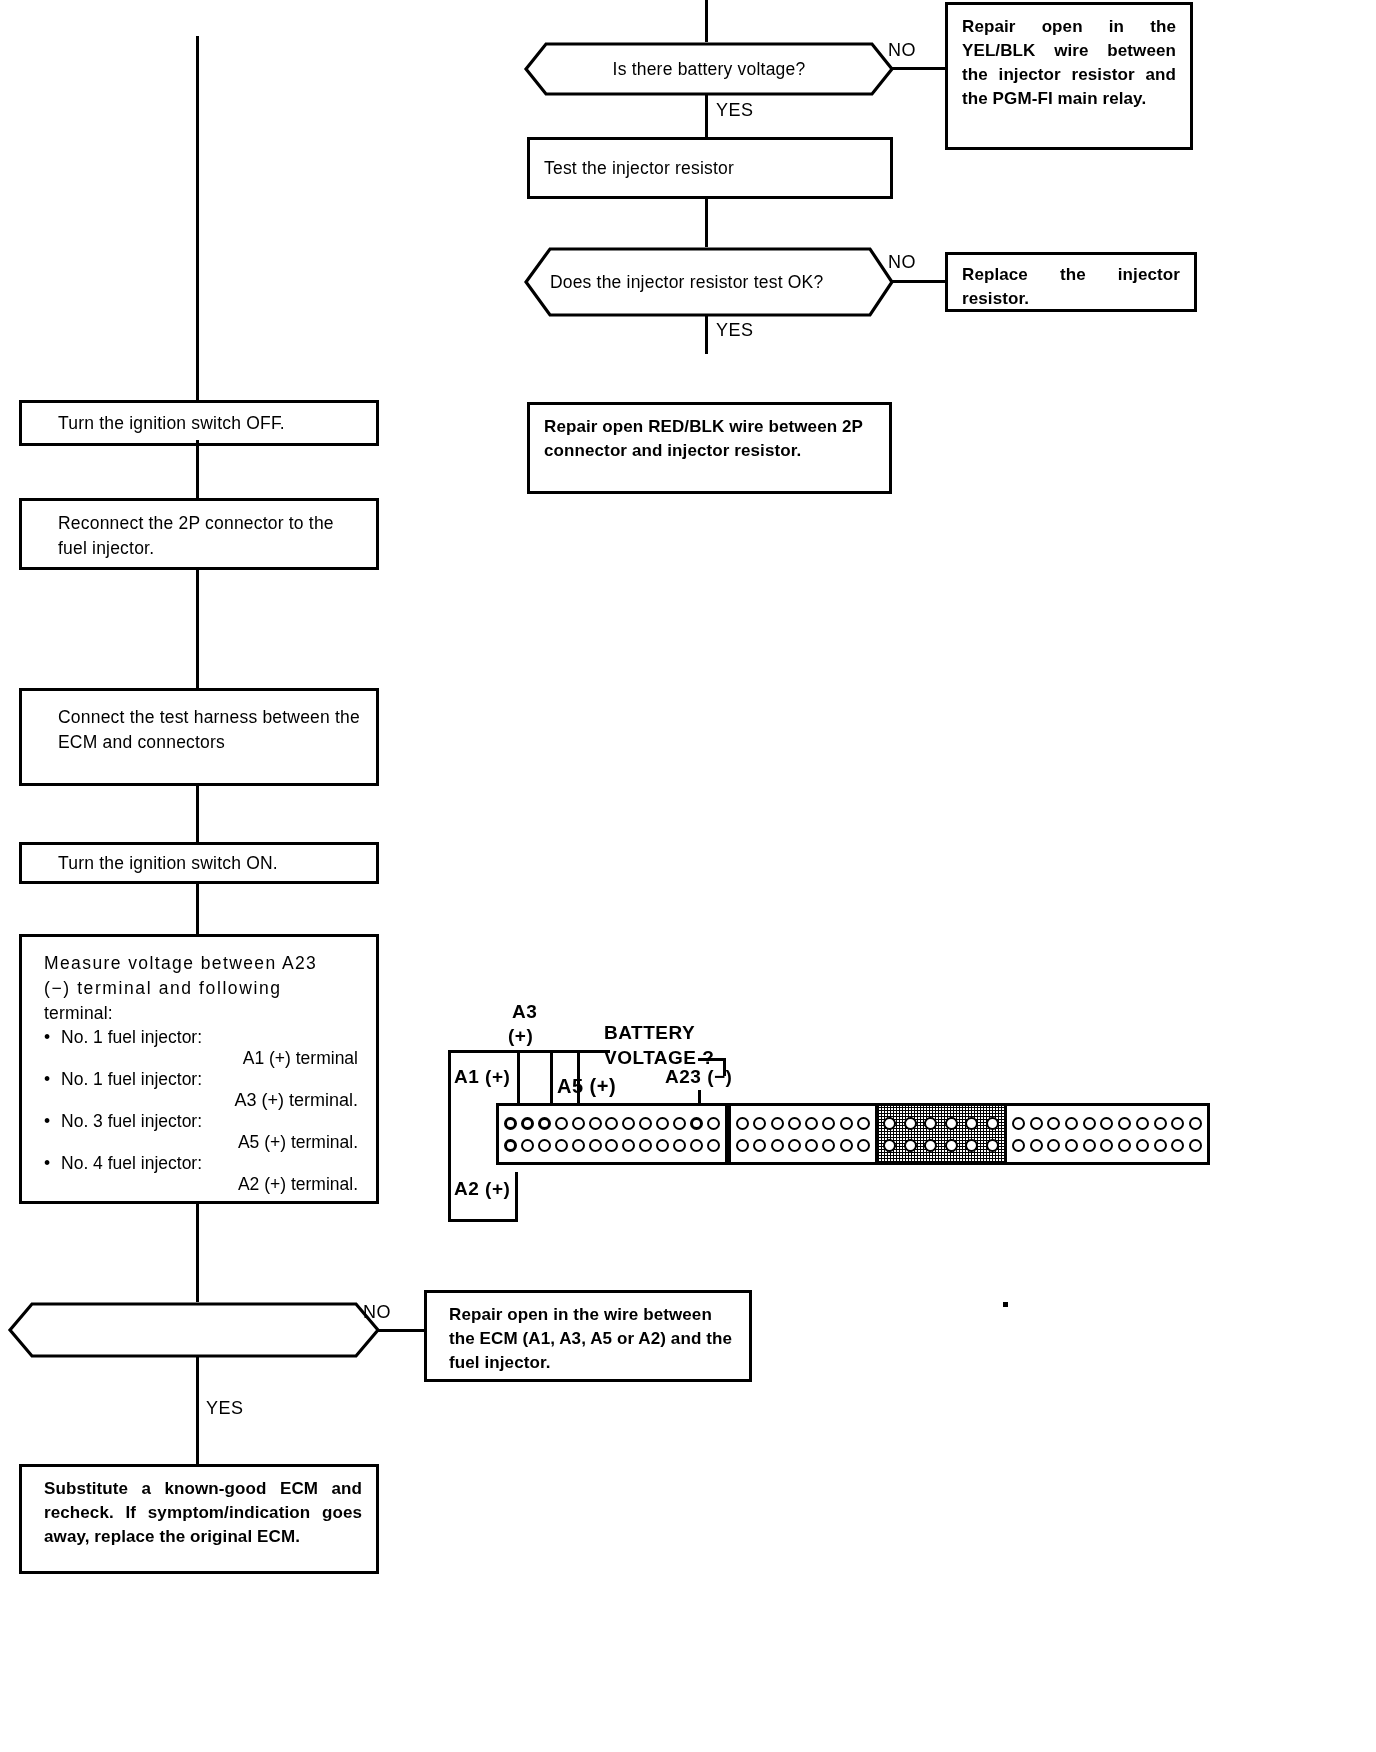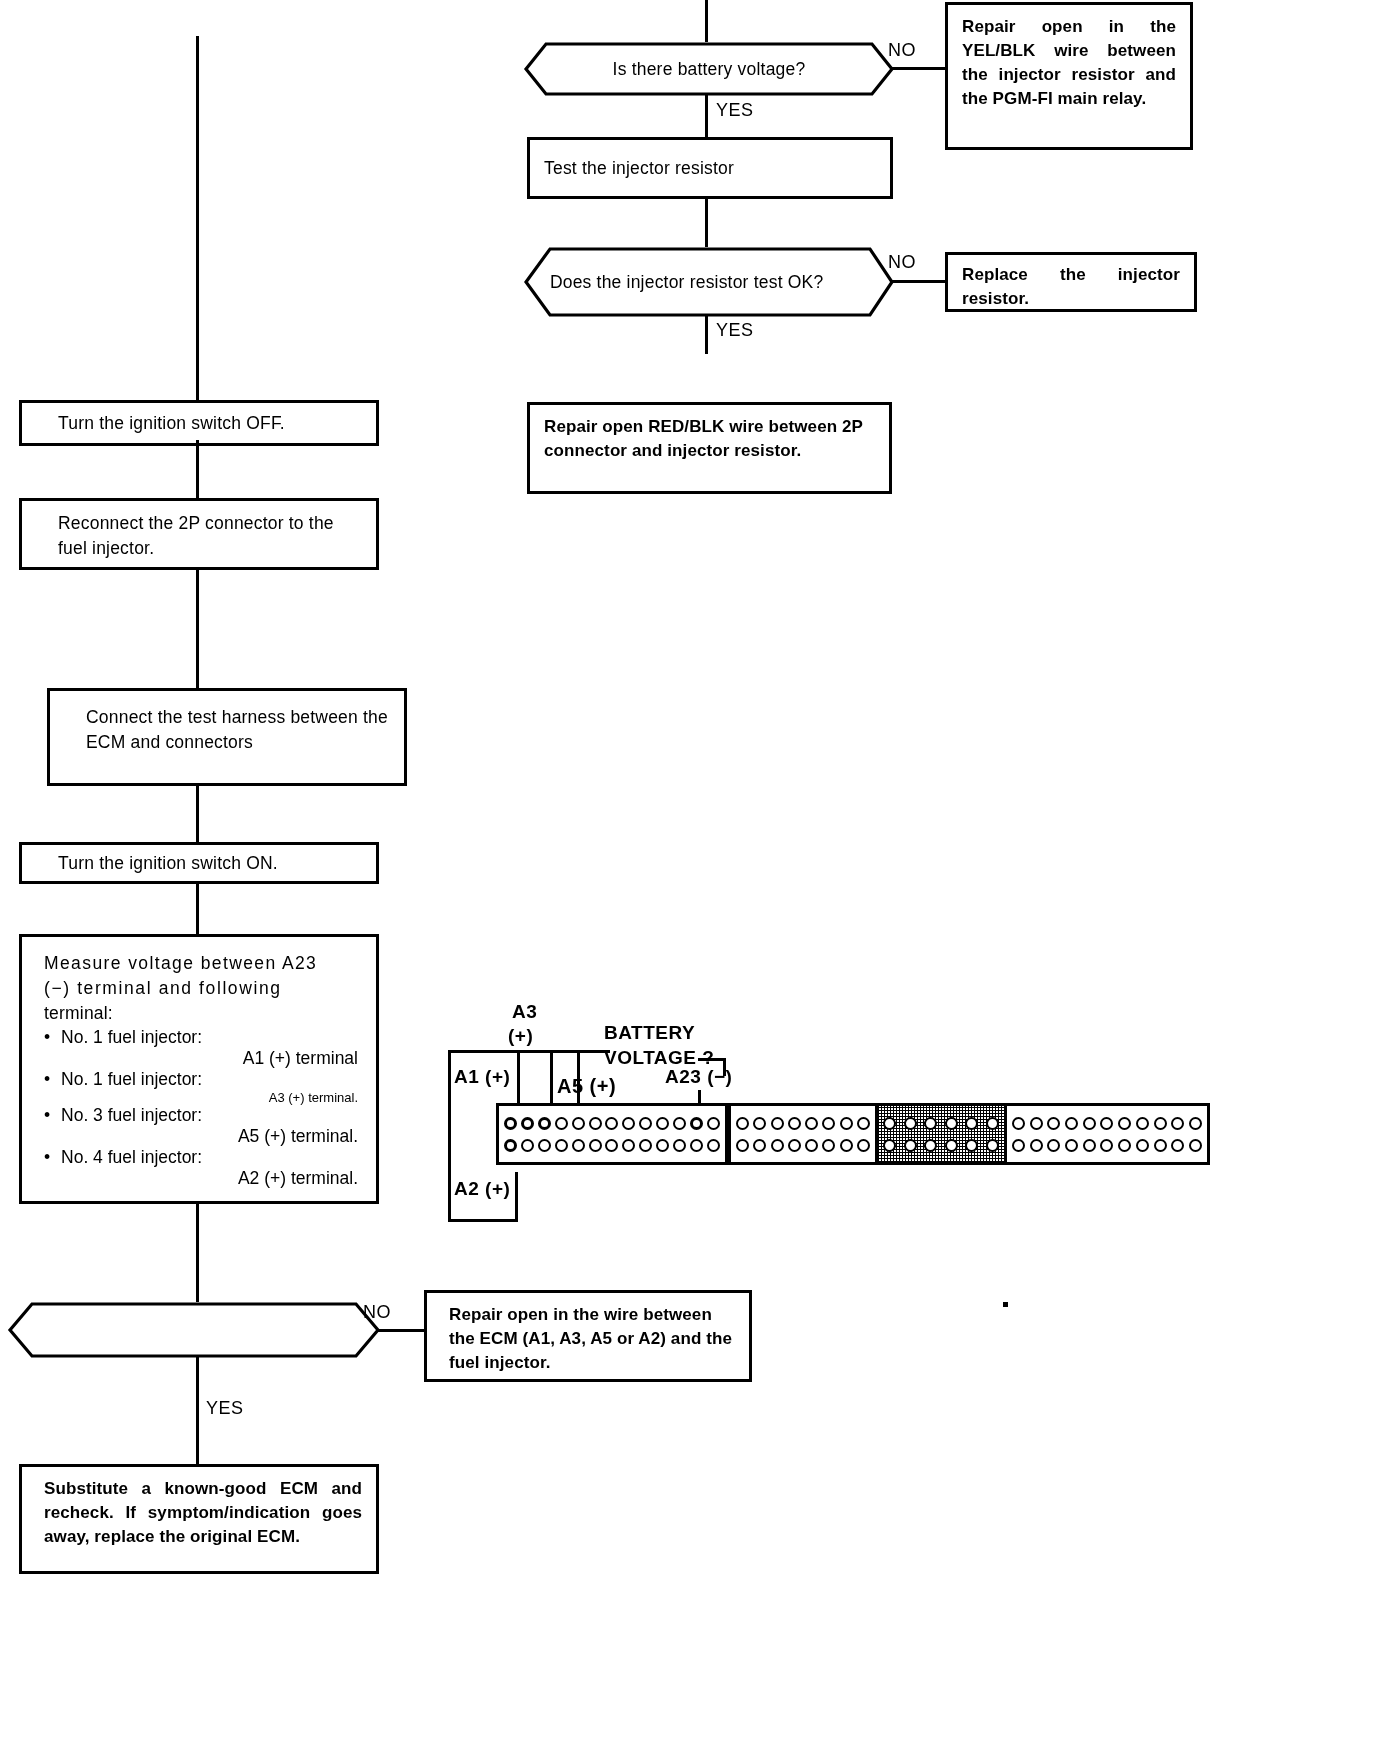--- a/index.html
+++ b/index.html
@@ -119,21 +119,21 @@
 </div>
 
 <div class="ln vln abs" style="left:196px;top:440px;height:58px;"></div>
 
 <div class="box" style="left:19px;top:498px;width:360px;height:72px;align-items:flex-start;padding-top:10px;">
   <div class="txt" style="padding-left:22px;">Reconnect the 2P connector to the fuel injector.</div>
 </div>
 
 <div class="ln vln abs" style="left:196px;top:568px;height:120px;"></div>
 
-<div class="box" style="left:19px;top:688px;width:360px;height:98px;align-items:flex-start;padding-top:14px;margin-left:28px;">
+<div class="box" style="left:19px;top:688px;width:360px;height:98px;align-items:flex-start;padding-top:14px;">
   <div class="txt" style="padding-left:22px;">Connect the test harness between the ECM and connectors</div>
 </div>
 
 <div class="ln vln abs" style="left:196px;top:784px;height:58px;"></div>
 
 <div class="box" style="left:19px;top:842px;width:360px;height:42px;">
   <div class="txt" style="padding-left:22px;">Turn the ignition switch ON.</div>
 </div>
 
 <div class="ln vln abs" style="left:196px;top:882px;height:52px;"></div>
@@ -150,21 +150,21 @@
         <span style="margin-left:6px;">No. 1 fuel injector:</span>
       </div>
       <div style="font-size:17.5px;text-align:right;padding-right:6px;">A1 (+) terminal</div>
     </div>
 
     <div>
       <div style="font-size:17.5px;">
         <span>•</span>
         <span style="margin-left:6px;">No. 1 fuel injector:</span>
       </div>
-      <div style="font-size:13px;text-align:right;padding-right:6px;">A3 (+) terminal.</div>
+      <div style="font-size:18px;text-align:right;padding-right:6px;">A3 (+) terminal.</div>
     </div>
 
     <div>
       <div style="font-size:17.5px;">
         <span>•</span>
         <span style="margin-left:6px;">No. 3 fuel injector:</span>
       </div>
       <div style="font-size:17.5px;text-align:right;padding-right:6px;">A5 (+) terminal.</div>
     </div>
 

